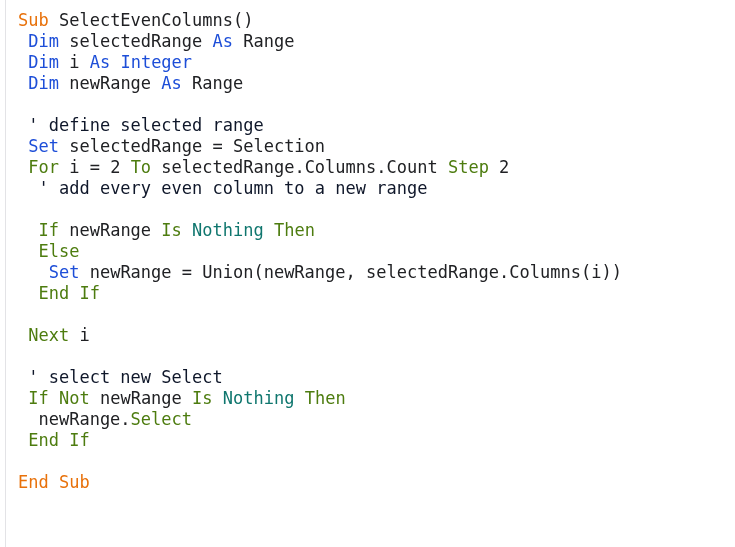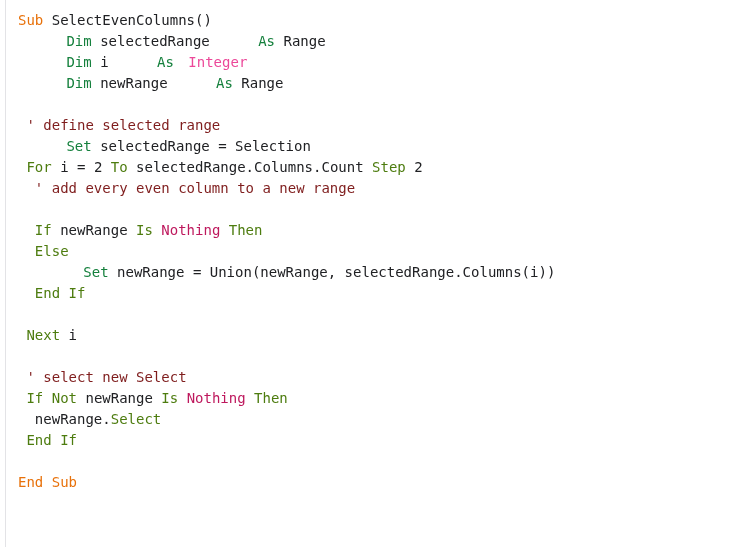--- a/index.html
+++ b/index.html
@@ -27,36 +27,36 @@
     top: 0;
     width: 1px;
     height: 547px;
     background: #e3e3e6;
   }
   .code-line {
     position: relative;
     height: 21px;
     line-height: 21px;
     padding-left: 18px;
-    font-size: 14px;
+    font-size: 17px;
     font-family: "DejaVu Sans Mono", monospace;
     white-space: pre;
     color: #202124;
     letter-spacing: 0px;
   }
   .code-line.blank {
     height: 21px;
   }
   .tok { white-space: pre; }
   .tok-kw       { color: #4d7c0f; }  
   .tok-sub      { color: #e8710a; }  
-  .tok-decl     { color: #15803d; margin-left: 40px; }  
-  .tok-type     { color: #ec4899; margin-left: 6px; }  
-  .tok-const    { color: #be185d; }  
-  .tok-comment  { color: #7f1d1d; }  
+  .tok-decl     { color: #1d4ed8; }  
+  .tok-type     { color: #1d4ed8; }  
+  .tok-const    { color: #0f766e; }  
+  .tok-comment  { color: #0f172a; }  
   .tok-plain    { color: #202124; }
 </style>
 </head>
 <body>
 
 <div id="code-block" style="background: rgb(255, 255, 255);">
   <div id="gutter-rule" style="background: rgb(227, 227, 230);"></div>
   <div id="code-lines">
       <div class="code-line"><span class="tok tok-sub">Sub</span><span class="tok tok-plain"> SelectEvenColumns()</span></div>
       <div class="code-line"><span class="tok tok-plain"> </span><span class="tok tok-decl">Dim</span><span class="tok tok-plain"> selectedRange </span><span class="tok tok-decl">As</span><span class="tok tok-plain"> Range</span></div>

